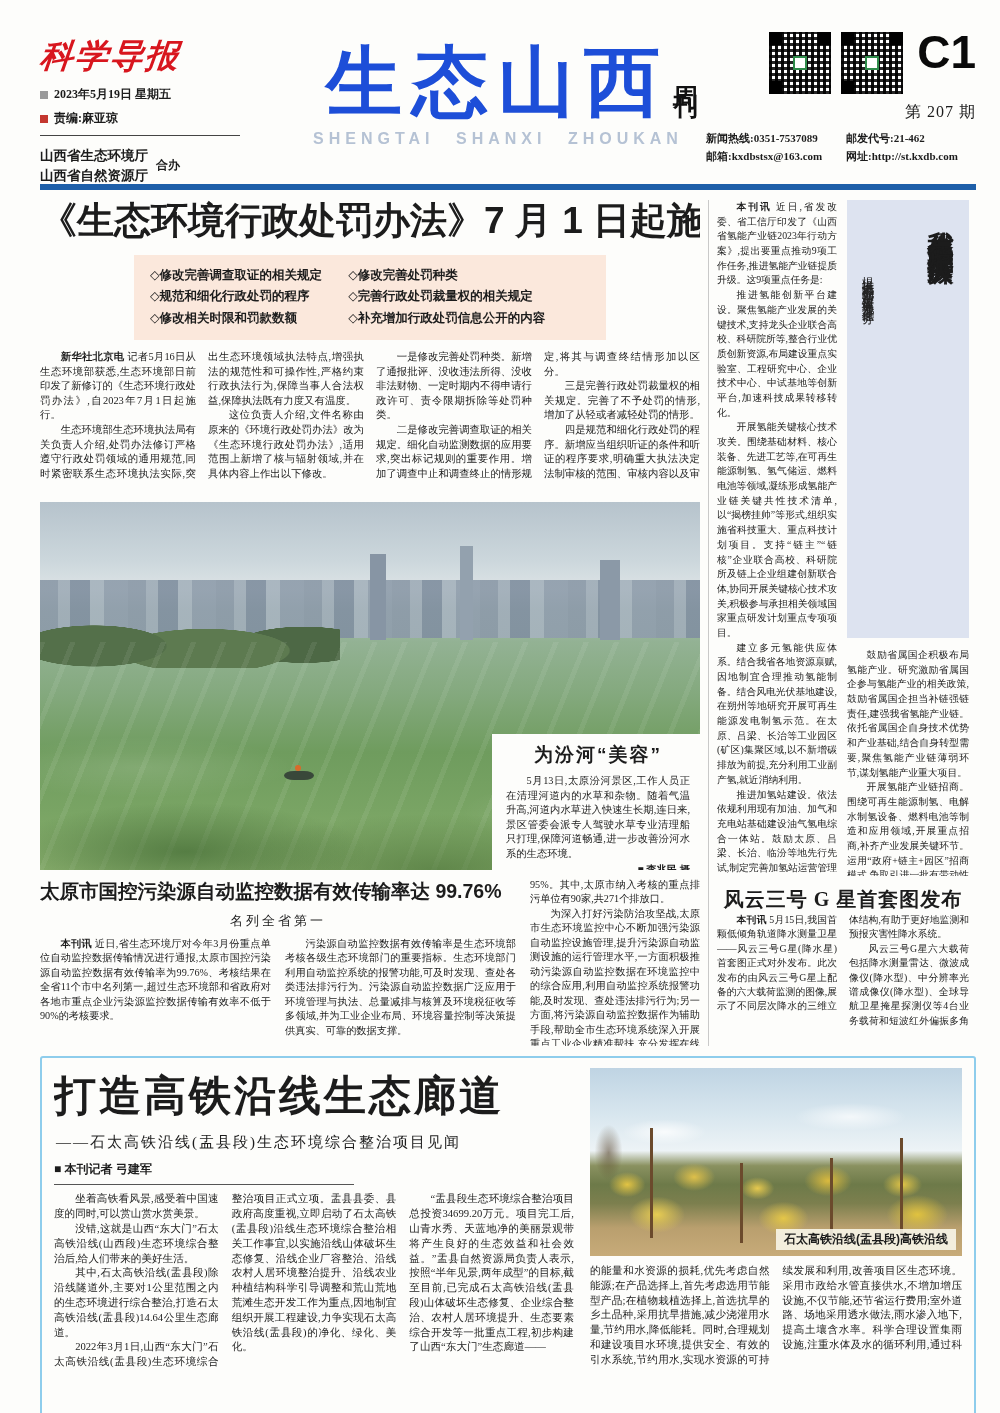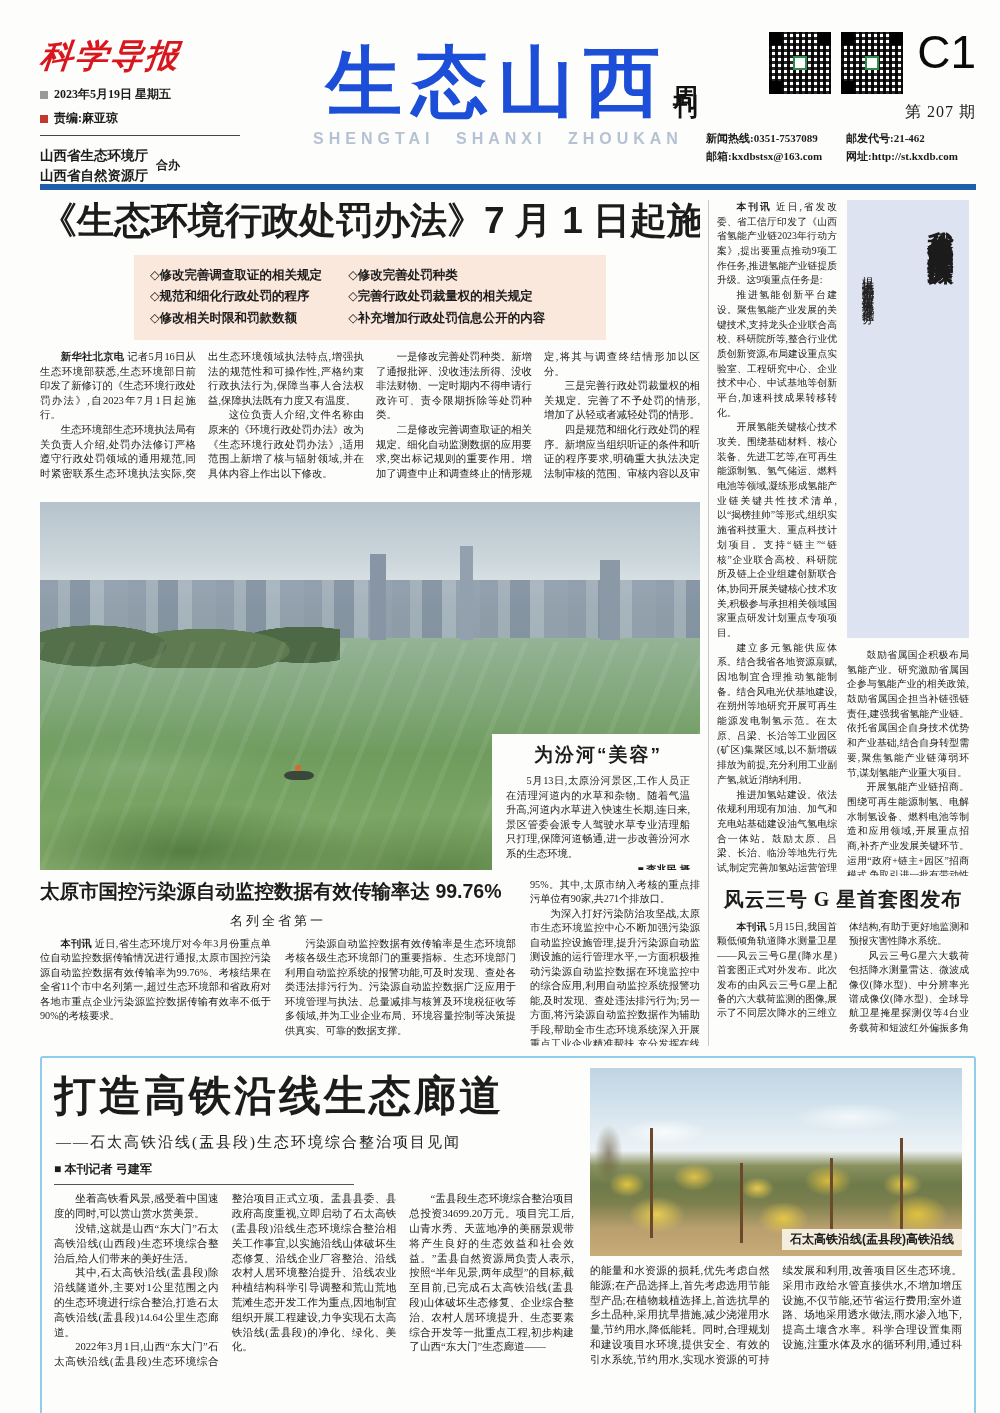--- a/index.html
+++ b/index.html
@@ -33,21 +33,21 @@
   .qr{width:62px;height:62px;background-color:#fff;position:relative;
       background-image:
         linear-gradient(#000,#000),linear-gradient(#000,#000),linear-gradient(#000,#000),
         repeating-linear-gradient(0deg,rgba(0,0,0,.85) 0 3px,transparent 3px 6px),
         repeating-linear-gradient(90deg,#111 0 3px,#fff 3px 6px);
       background-size:13px 13px,13px 13px,13px 13px,100% 100%,100% 100%;
       background-position:0 0,100% 0,0 100%,0 0,0 0;
       background-repeat:no-repeat,no-repeat,no-repeat,repeat,repeat;}
   .qr::after{content:"";position:absolute;left:24px;top:24px;width:14px;height:14px;background:#fff;
              border:2px solid #2e8b4a;box-sizing:border-box;}
-  .page-code{font-size:46px;font-weight:400;line-height:.9;color:#0a0a0a;margin-left:4px;}
+  .page-code{font-size:46px;font-weight:700;line-height:.9;color:#0a0a0a;margin-left:4px;}
   .issue-no{text-align:right;font-size:16px;margin-top:8px;letter-spacing:1px;}
   .contacts{display:grid;grid-template-columns:1fr 1fr;gap:3px 10px;margin-top:8px;
             font-size:11px;font-weight:700;white-space:nowrap;}
   .blue-rule{height:6px;background:#1e5fa9;margin-top:2px;}
 
   
   .main{display:flex;margin-top:10px;height:846px;overflow:hidden;}
   .main-left{width:660px;overflow:hidden;}
   .main-divider{width:1px;background:#c9c9c9;margin:0 8px;}
   .main-right{width:252px;overflow:hidden;}
@@ -113,21 +113,21 @@
   .vert-main{position:absolute;right:10px;top:10px;bottom:8px;writing-mode:vertical-rl;
      text-orientation:upright;font-size:26px;font-weight:900;letter-spacing:2px;
      font-family:"DejaVu Serif","Liberation Serif",serif;}
   .vert-sub{position:absolute;left:12px;top:66px;writing-mode:vertical-rl;text-orientation:upright;
      font-size:12.5px;letter-spacing:2px;color:#222;}
   .art2-colB-text{margin-top:10px;font-size:9.8px;line-height:1.5;overflow:hidden;flex:1;}
 
   
   .art4{margin-top:10px;border-top:0;height:160px;overflow:hidden;}
   .art4-headline{font-size:20px;font-weight:900;text-align:center;letter-spacing:1px;
-     white-space:nowrap;margin-bottom:7px;}
+     white-space:nowrap;}
   .art4-body{column-count:2;column-gap:12px;font-size:9.8px;line-height:1.47;height:128px;
      overflow:hidden;}
 
   
   .bottom-box{margin-top:10px;height:408px;border:2px solid #8ecdec;border-radius:3px;
      box-sizing:border-box;padding:10px 12px;display:flex;gap:16px;overflow:hidden;}
   .bl{width:520px;overflow:hidden;}
   .bl-headline{font-size:42px;font-weight:900;letter-spacing:3px;white-space:nowrap;
      font-family:"DejaVu Serif","Liberation Serif",serif;}
   .bl-sub{font-size:15px;margin:9px 0 8px 2px;letter-spacing:2px;white-space:nowrap;}
@@ -147,21 +147,21 @@
        radial-gradient(26px 18px at 10% 62%,#e3c443,transparent 70%),
        radial-gradient(30px 20px at 28% 58%,#dec04a,transparent 70%),
        radial-gradient(24px 16px at 45% 64%,#e6c94e,transparent 70%),
        radial-gradient(34px 22px at 64% 60%,#daba3e,transparent 70%),
        radial-gradient(28px 18px at 84% 62%,#e2c547,transparent 70%),
        radial-gradient(40px 26px at 18% 78%,#e8cc52,transparent 70%),
        radial-gradient(36px 24px at 52% 80%,#e4c648,transparent 70%),
        radial-gradient(44px 28px at 88% 78%,#e0c23f,transparent 70%),
        radial-gradient(20px 40px at 5% 45%,rgba(80,60,35,.55),transparent 70%);}
   .trunk{position:absolute;width:3px;background:#6b4a2c;}
-  .corridor-chip{position:absolute;right:0;bottom:6px;background:rgba(252,250,240,.85);
+  .corridor-chip{position:absolute;right:6px;bottom:6px;background:rgba(252,250,240,.85);
      padding:2px 8px;font-size:12px;font-weight:700;
      font-family:"Liberation Sans","DejaVu Sans",sans-serif;}
   .br-body{column-count:2;column-gap:13px;font-size:10.6px;line-height:1.4;height:108px;
      margin-top:8px;overflow:hidden;}
 </style>
 </head>
 <body>
 
 <div class="page">
 

